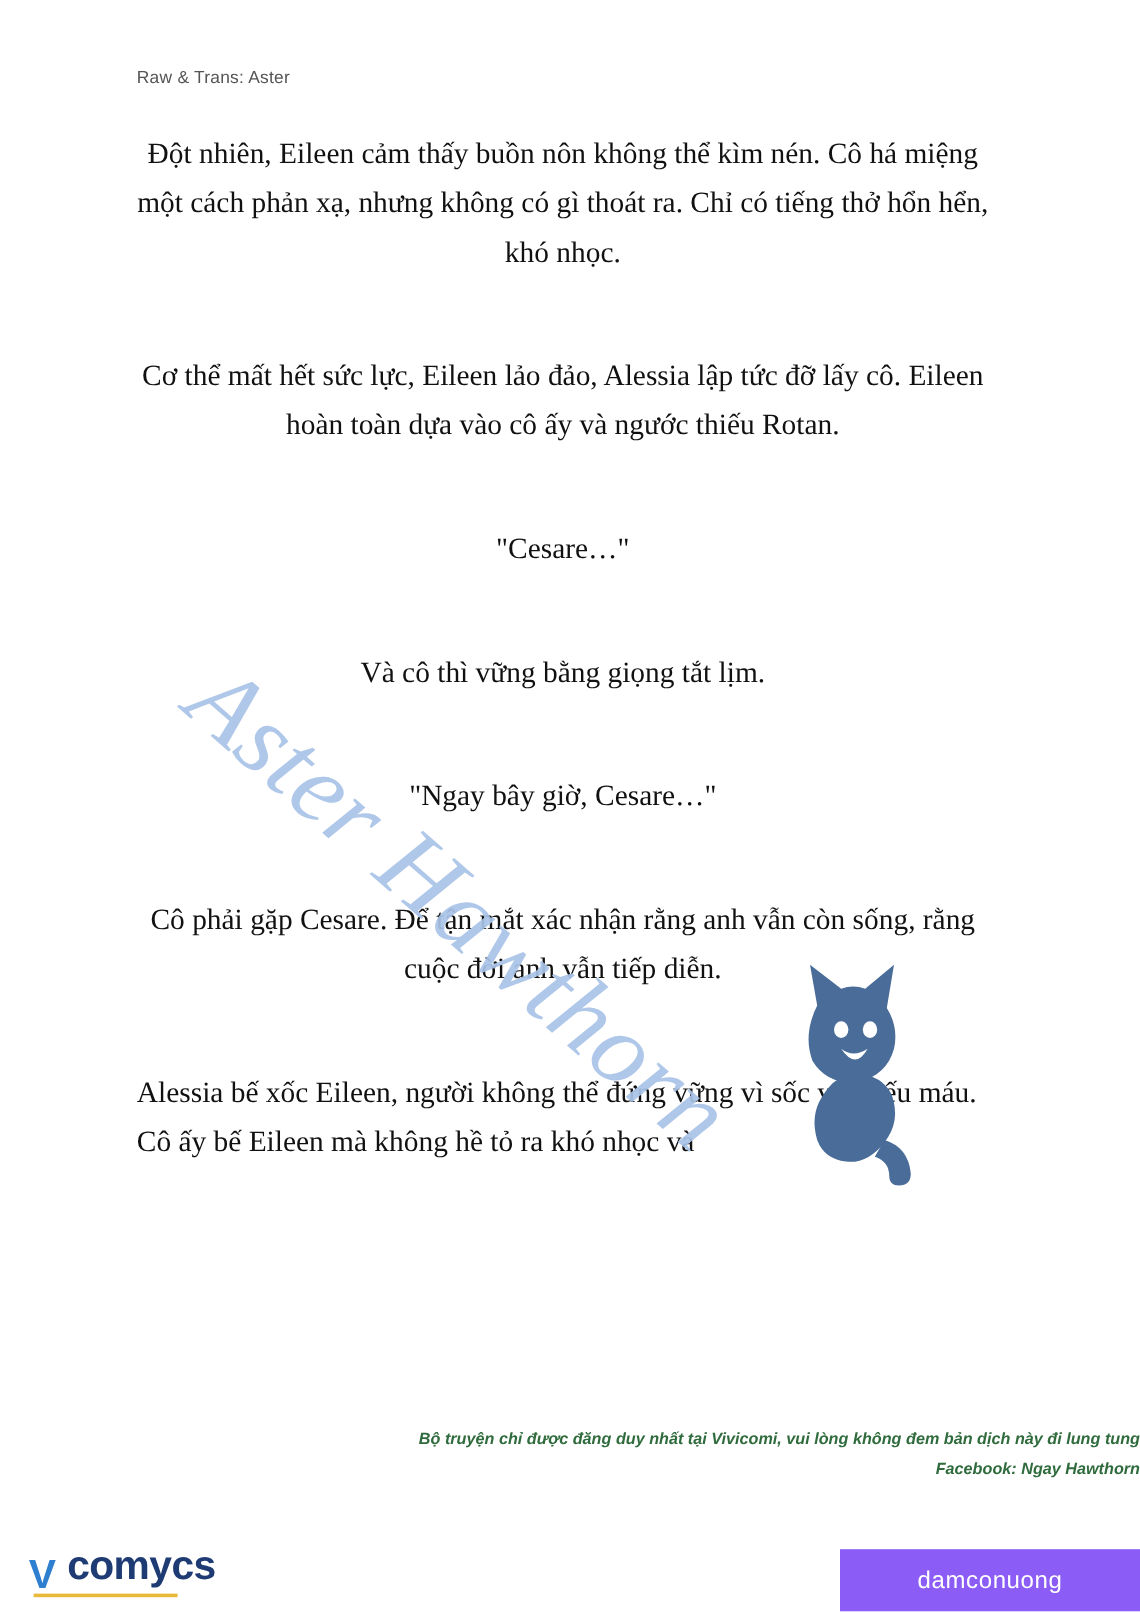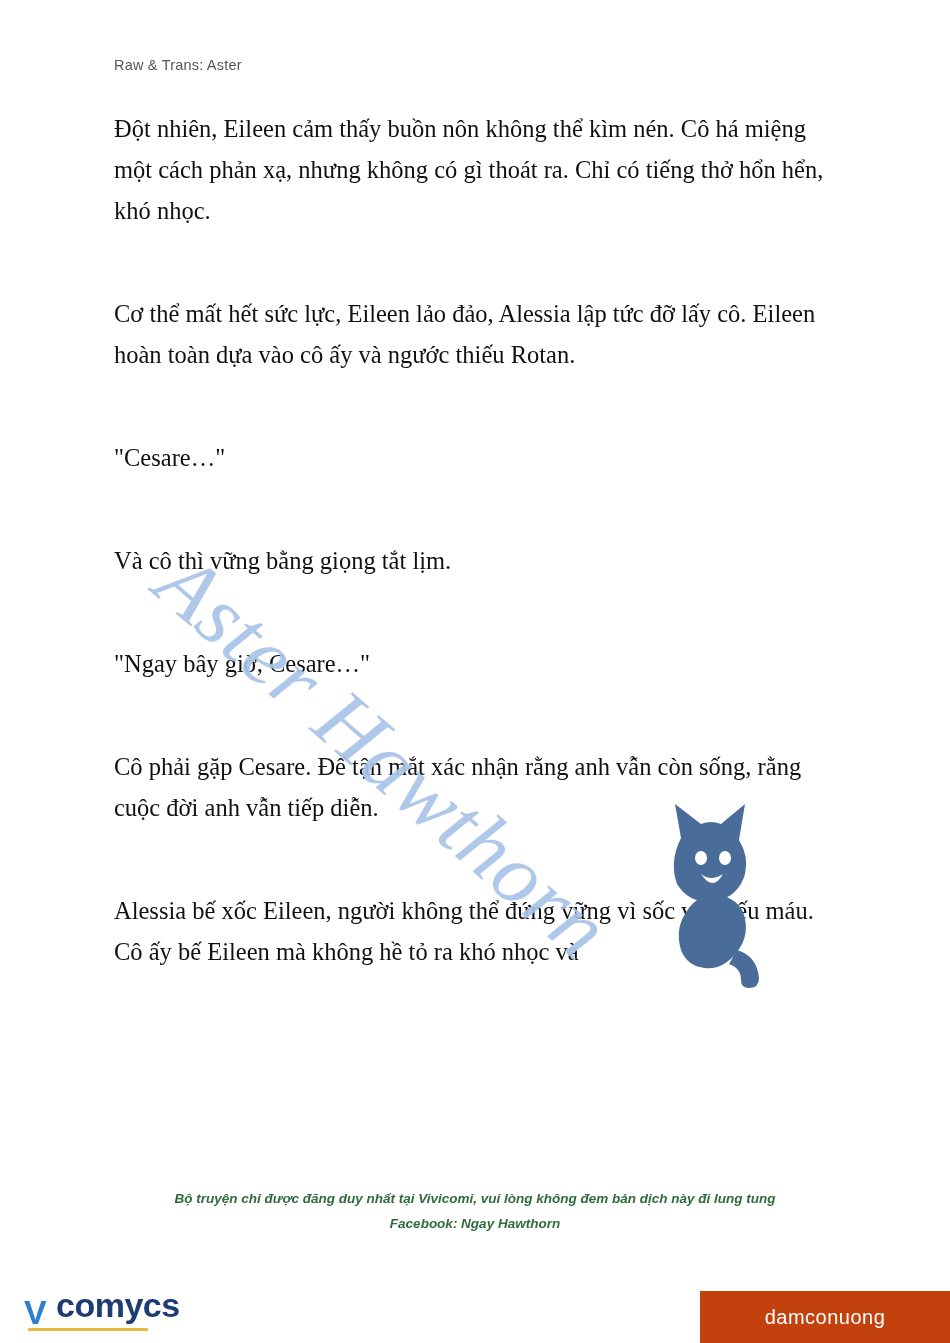--- a/index.html
+++ b/index.html
@@ -37,20 +37,21 @@
     font-family: "Liberation Serif", serif;
     font-size: 24.5px;
     line-height: 41px;
     color: #111111;
   }
   .para {
     margin: 0 0 41px 0;
   }
   .para.gap-big {
     margin-bottom: 62px;
+    text-align: center;
   }
   .watermark-text {
     position: absolute;
     left: 150px;
     top: 310px;
     width: 620px;
     height: 560px;
     pointer-events: none;
   }
   .watermark-text span {
@@ -73,21 +74,21 @@
     top: 800px;
     width: 130px;
     height: 190px;
     pointer-events: none;
   }
   .footer-note {
     position: absolute;
     left: 0;
     right: 0;
     top: 1186px;
-    text-align: center;
+    text-align: right;
     font-family: "Liberation Sans", sans-serif;
     font-size: 13.5px;
     font-weight: bold;
     font-style: italic;
     color: #2f6b3c;
     line-height: 25px;
   }
   .bottom-bar {
     position: absolute;
     left: 0;
@@ -130,21 +131,21 @@
     width: 120px;
     height: 3px;
     background: #e8b93b;
   }
   .bottom-right-tag {
     position: absolute;
     right: 0;
     bottom: 0;
     width: 250px;
     height: 52px;
-    background: #c2410c;
+    background: #8b5cf6;
     display: flex;
     align-items: center;
     justify-content: center;
   }
   .bottom-right-tag span {
     font-family: "Liberation Sans", sans-serif;
     font-size: 20px;
     color: #ffffff;
     letter-spacing: 0.5px;
   }

